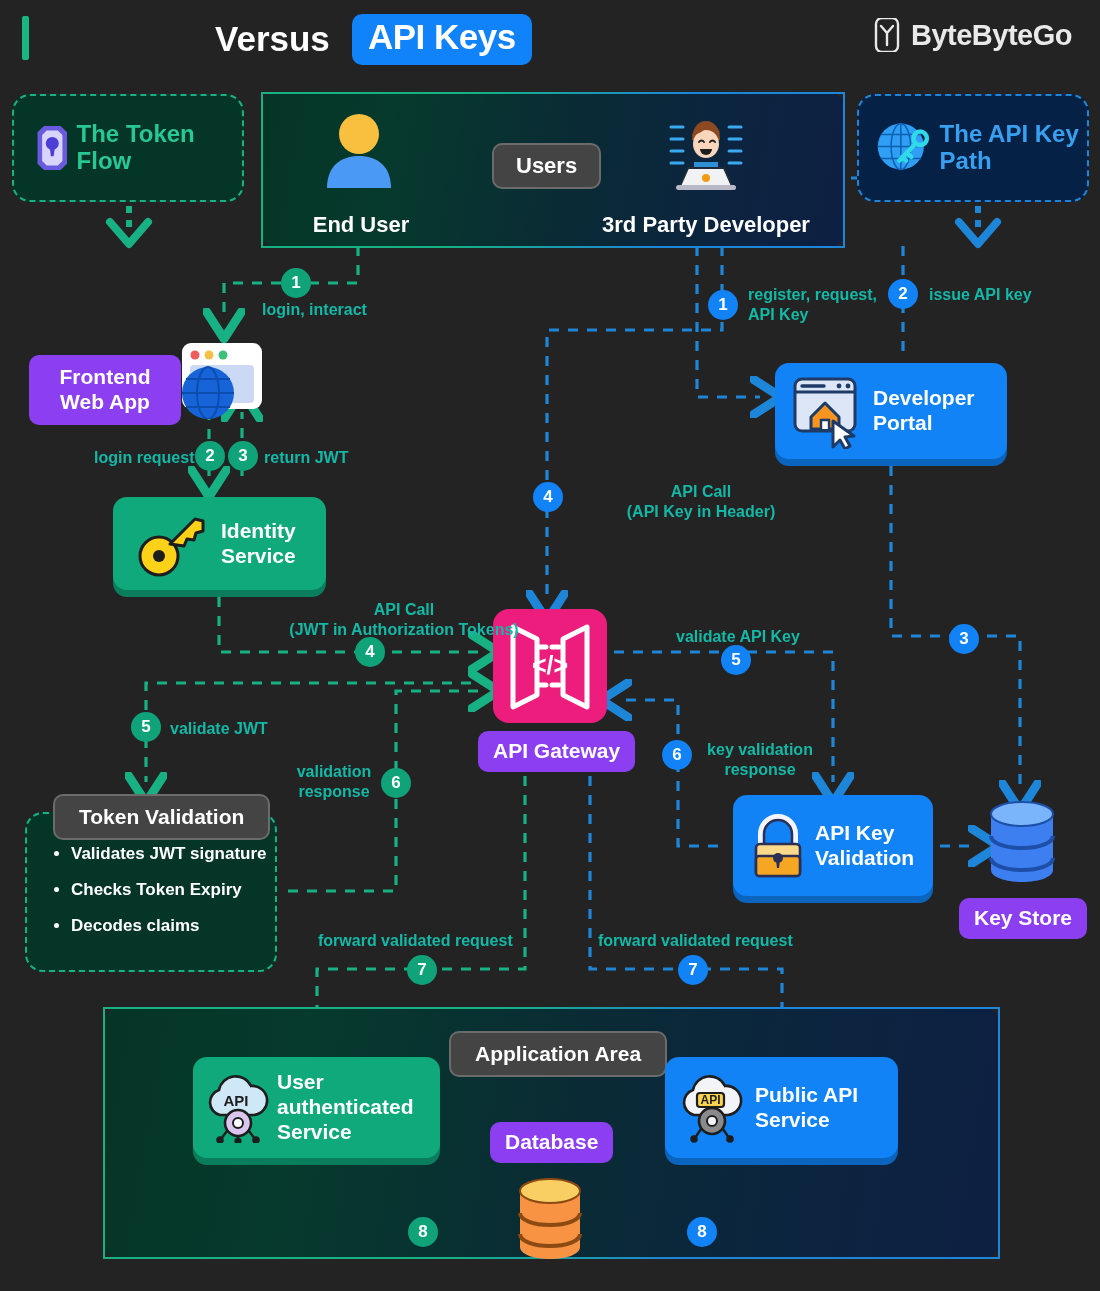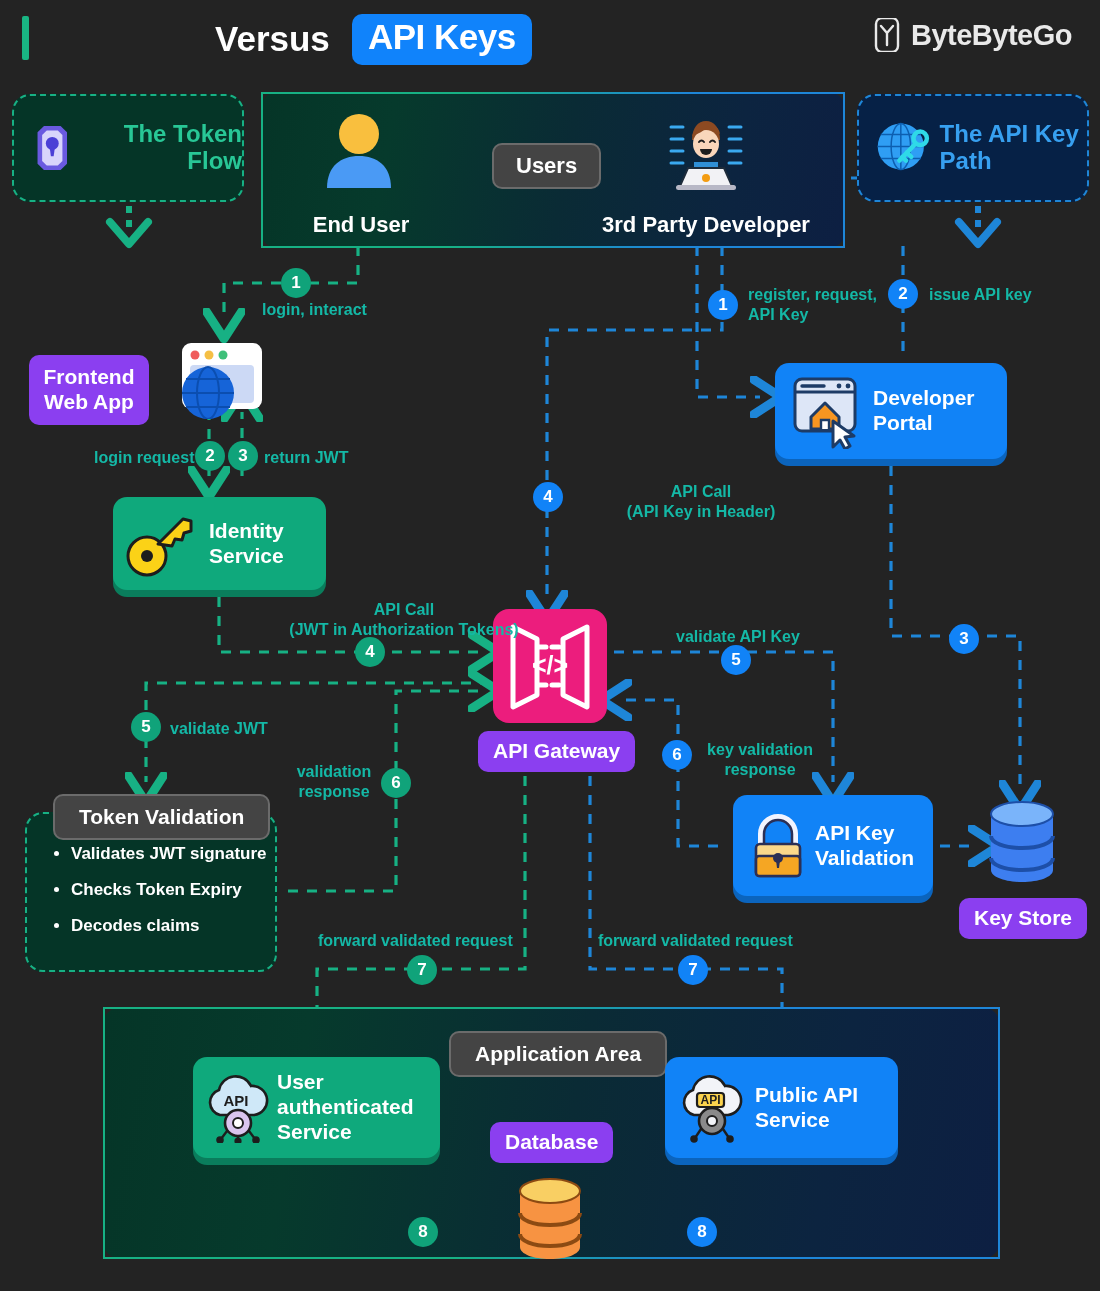--- a/index.html
+++ b/index.html
@@ -13,21 +13,21 @@
       font-size:35px;font-weight:bold;line-height:1.05;letter-spacing:-0.5px;}
   #title-tokens{left:44px;top:14px;background:#13b07c;color:#fff;}
   #title-versus{left:215px;top:19px;font-size:35px;font-weight:bold;color:#fff;}
   #title-apikeys{left:352px;top:14px;background:#1083fb;color:#fff;}
   #logo{right:28px;top:18px;display:flex;align-items:center;gap:9px;justify-content:space-between;}
   #logo-text{font-size:29px;font-weight:bold;color:#e9e9e9;letter-spacing:-0.5px;}
   
   .dashbox{border-radius:18px;}
   #token-flow-box{left:12px;top:94px;width:232px;height:108px;
      background:#053527;border:2px dashed #17b184;display:flex;align-items:center;
-     gap:4px;padding-left:18px;box-sizing:border-box;text-align:right;}
+     gap:4px;padding-left:18px;box-sizing:border-box;}
   #token-flow-label{font-size:24px;font-weight:bold;color:#28c796;line-height:1.12;}
   #users-box{left:261px;top:92px;width:580px;height:152px;border-radius:16px;
      background:linear-gradient(100deg,#053527 0%,#063a2c 22%,#0a2b35 52%,#0c2440 80%,#0d1f42 100%);
      border:2px dashed #17b184;
      border-image:linear-gradient(100deg,#17b184 0%,#17b184 35%,#1e86d8 70%,#1e86d8 100%) 1;}
   #api-key-box{left:857px;top:94px;width:232px;height:108px;
      background:#062146;border:2px dashed #1e86d8;display:flex;align-items:center;
      gap:6px;padding-left:15px;box-sizing:border-box;}
   #api-key-label{font-size:24px;font-weight:bold;color:#37a0f0;line-height:1.12;}
   .chip{position:absolute;background:#444444;border:2px solid #6b6b6b;border-radius:10px;
@@ -38,31 +38,31 @@
   
   .person-label{position:absolute;font-size:22px;font-weight:bold;color:#fff;text-align:center;}
   #enduser-label{left:255px;top:212px;width:212px;}
   #dev-label{left:590px;top:212px;width:232px;}
   
   .node{position:absolute;border-radius:14px;display:flex;align-items:center;
      box-sizing:border-box;}
   .node-green{background:#0fa97c;box-shadow:0 7px 0 #0a7d5c;}
   .node-blue{background:#1183f7;box-shadow:0 7px 0 #0b64bd;}
   .node-title{font-size:21px;font-weight:bold;color:#fff;line-height:1.18;}
-  #identity-service{left:113px;top:497px;width:213px;height:93px;padding-left:12px;gap:10px;}
+  #identity-service{left:113px;top:497px;width:213px;height:93px;padding-left:24px;gap:10px;}
   #dev-portal{left:775px;top:363px;width:232px;height:96px;padding-left:14px;gap:8px;}
   #apikey-validation{left:733px;top:795px;width:200px;height:101px;padding-left:14px;gap:6px;}
   #user-auth-service{left:193px;top:1057px;width:247px;height:101px;padding-left:12px;gap:6px;}
   #public-api-service{left:665px;top:1057px;width:233px;height:101px;padding-left:14px;gap:10px;}
   
   #api-gw-icon{left:493px;top:609px;width:114px;height:114px;background:#ec1d7d;border-radius:16px;}
   .purple-pill{position:absolute;background:#8b3ff0;border-radius:10px;color:#fff;
      font-size:21px;font-weight:bold;padding:8px 15px;text-align:center;line-height:1.18;}
   #apigw-pill{left:478px;top:731px;}
-  #frontend-pill{left:29px;top:355px;padding:10px 8px;}
+  #frontend-pill{left:29px;top:355px;padding:10px 24px;}
   #keystore-pill{left:959px;top:898px;}
   #database-pill{left:490px;top:1122px;}
   
   #tokenval-box{left:25px;top:812px;width:252px;height:160px;background:#053527;
      border:2px dashed #17b184;border-radius:18px;padding:30px 0 0 22px;box-sizing:border-box;}
   #tokenval-box ul{margin:0;padding-left:22px;}
   #tokenval-box li{font-size:17px;font-weight:bold;color:#fff;margin-bottom:16px;}
   
   #app-area{left:103px;top:1007px;width:893px;height:248px;border-radius:18px;
      background:linear-gradient(100deg,#053527 0%,#063a2c 22%,#0a2b35 52%,#0c2440 80%,#0d1f42 100%);

